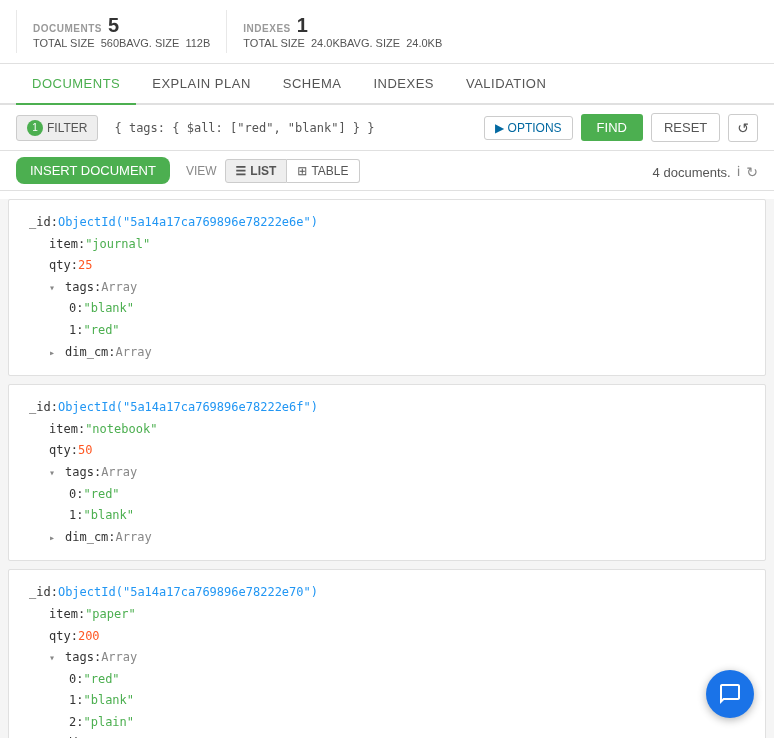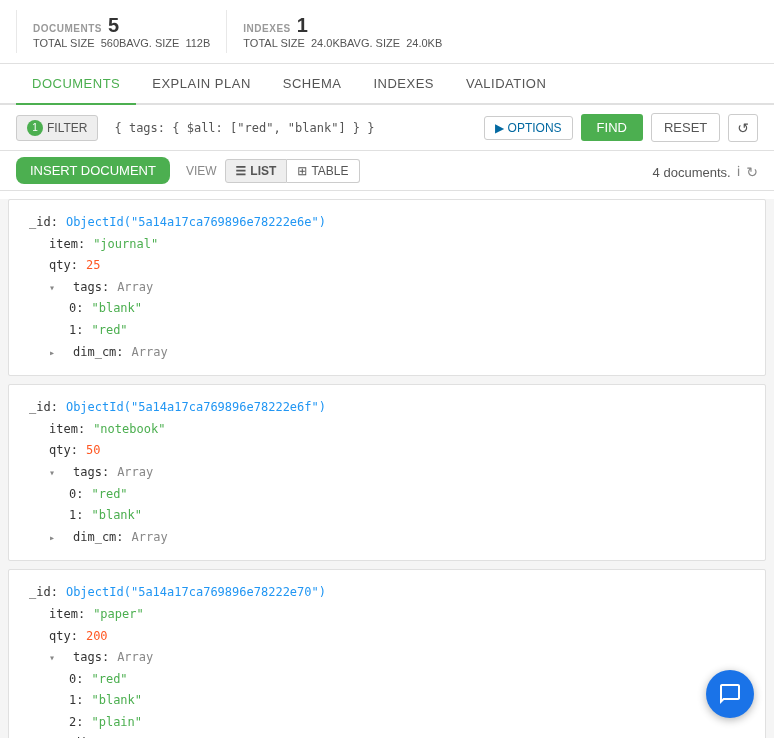--- a/index.html
+++ b/index.html
@@ -202,21 +202,21 @@
       padding: 12px 20px;
       border: 1px solid #e0e0e0;
       border-radius: 2px;
       font-family: monospace;
       font-size: 12px;
       line-height: 1.8;
     }
     .field-line {
       display: flex;
       align-items: baseline;
-      gap: 8px;
+      gap: 0;
     }
     .field-key { color: #333; }
     .field-objectid { color: #2196F3; }
     .field-string { color: #4CAF50; }
     .field-number { color: #FF5722; }
     .field-type { color: #888; }
     .expand-icon {
       color: #888;
       cursor: pointer;
       margin-right: 4px;

